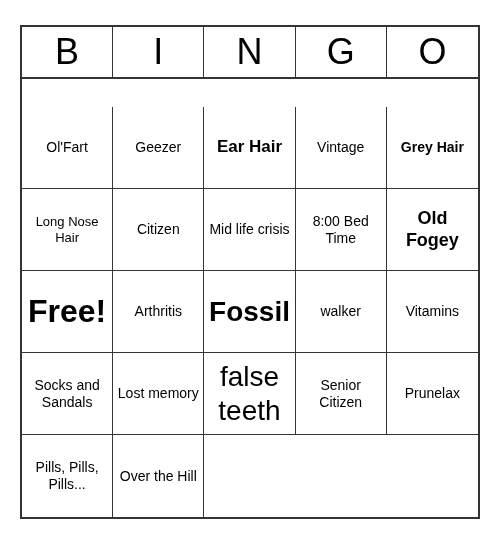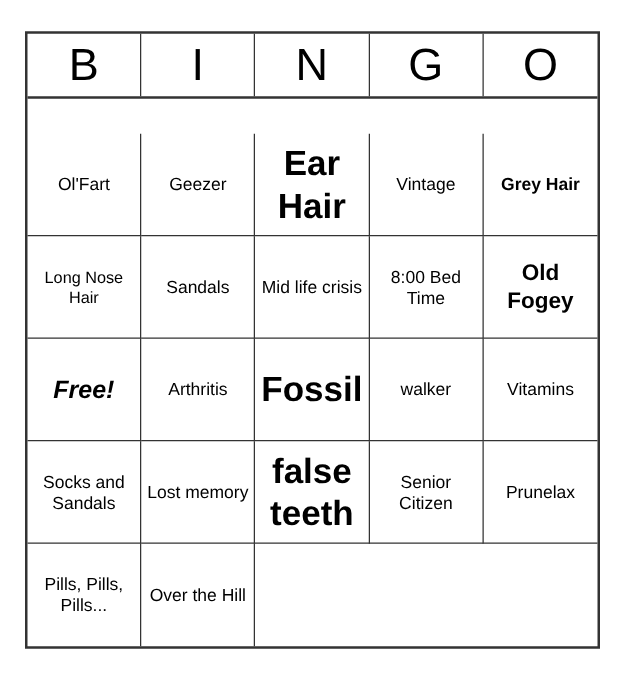--- a/index.html
+++ b/index.html
@@ -76,34 +76,34 @@
   <div class="bingo-header">
   <div class="bingo-header-cell">B</div>
       <div class="bingo-header-cell">I</div>
       <div class="bingo-header-cell">N</div>
       <div class="bingo-header-cell">G</div>
       <div class="bingo-header-cell">O</div>
     </div>
   <div class="bingo-grid">
   <div class="bingo-cell">Ol'Fart</div>
       <div class="bingo-cell">Geezer</div>
-      <div class="bingo-cell" style="font-size: 28px; font-weight: bold;">Ear Hair</div>
+      <div class="bingo-cell" style="font-size: 17px; font-weight: bold;">Ear Hair</div>
       <div class="bingo-cell">Vintage</div>
       <div class="bingo-cell" style="font-size: 14px; font-weight: bold;">Grey Hair</div>
       <div class="bingo-cell" style="font-size: 13px;">Long Nose Hair</div>
-      <div class="bingo-cell">Sandals</div>
+      <div class="bingo-cell">Citizen</div>
       <div class="bingo-cell">Mid life crisis</div>
       <div class="bingo-cell">8:00 Bed Time</div>
       <div class="bingo-cell" style="font-size: 18px; font-weight: bold;">Old Fogey</div>
-      <div class="bingo-cell" style="font-size: 20px; font-weight: bold; font-style: italic; text-align: center;">Free!</div>
+      <div class="bingo-cell" style="font-size: 32px; font-weight: bold;  text-align: center;">Free!</div>
       <div class="bingo-cell">Arthritis</div>
       <div class="bingo-cell" style="font-size: 28px; font-weight: bold;">Fossil</div>
       <div class="bingo-cell">walker</div>
       <div class="bingo-cell">Vitamins</div>
       <div class="bingo-cell">Socks and Sandals</div>
       <div class="bingo-cell">Lost memory</div>
-      <div class="bingo-cell" style="font-size: 28px; font-weight: bold;">false teeth</div>
+      <div class="bingo-cell" style="font-size: 28px; font-weight: normal;">false teeth</div>
       <div class="bingo-cell">Senior Citizen</div>
       <div class="bingo-cell">Prunelax</div>
       <div class="bingo-cell">Pills, Pills, Pills...</div>
       <div class="bingo-cell">Over the Hill</div>
     </div>
 </div>
 
 </body></html>

